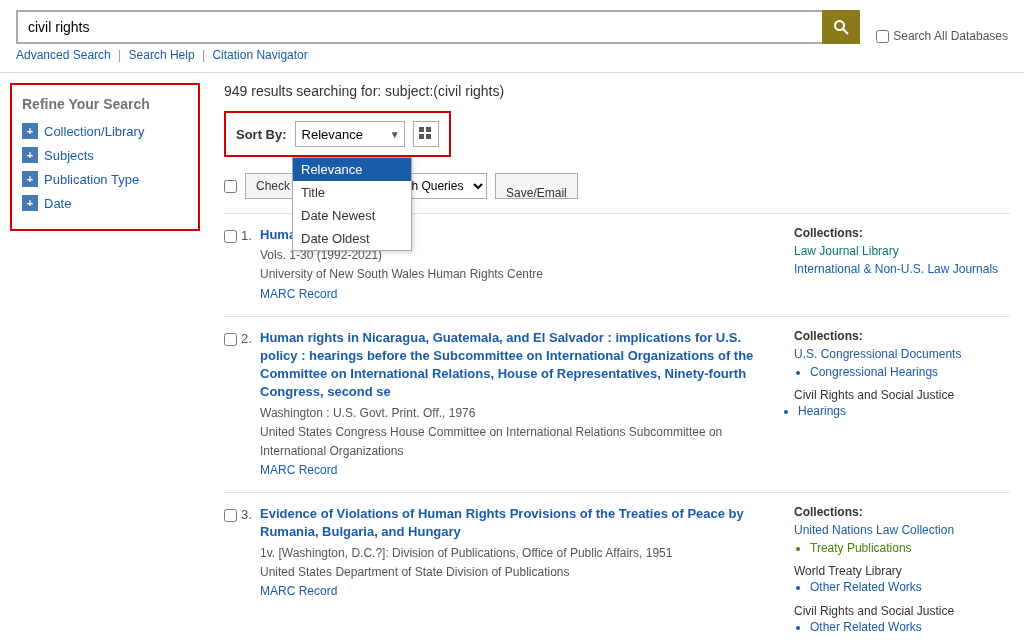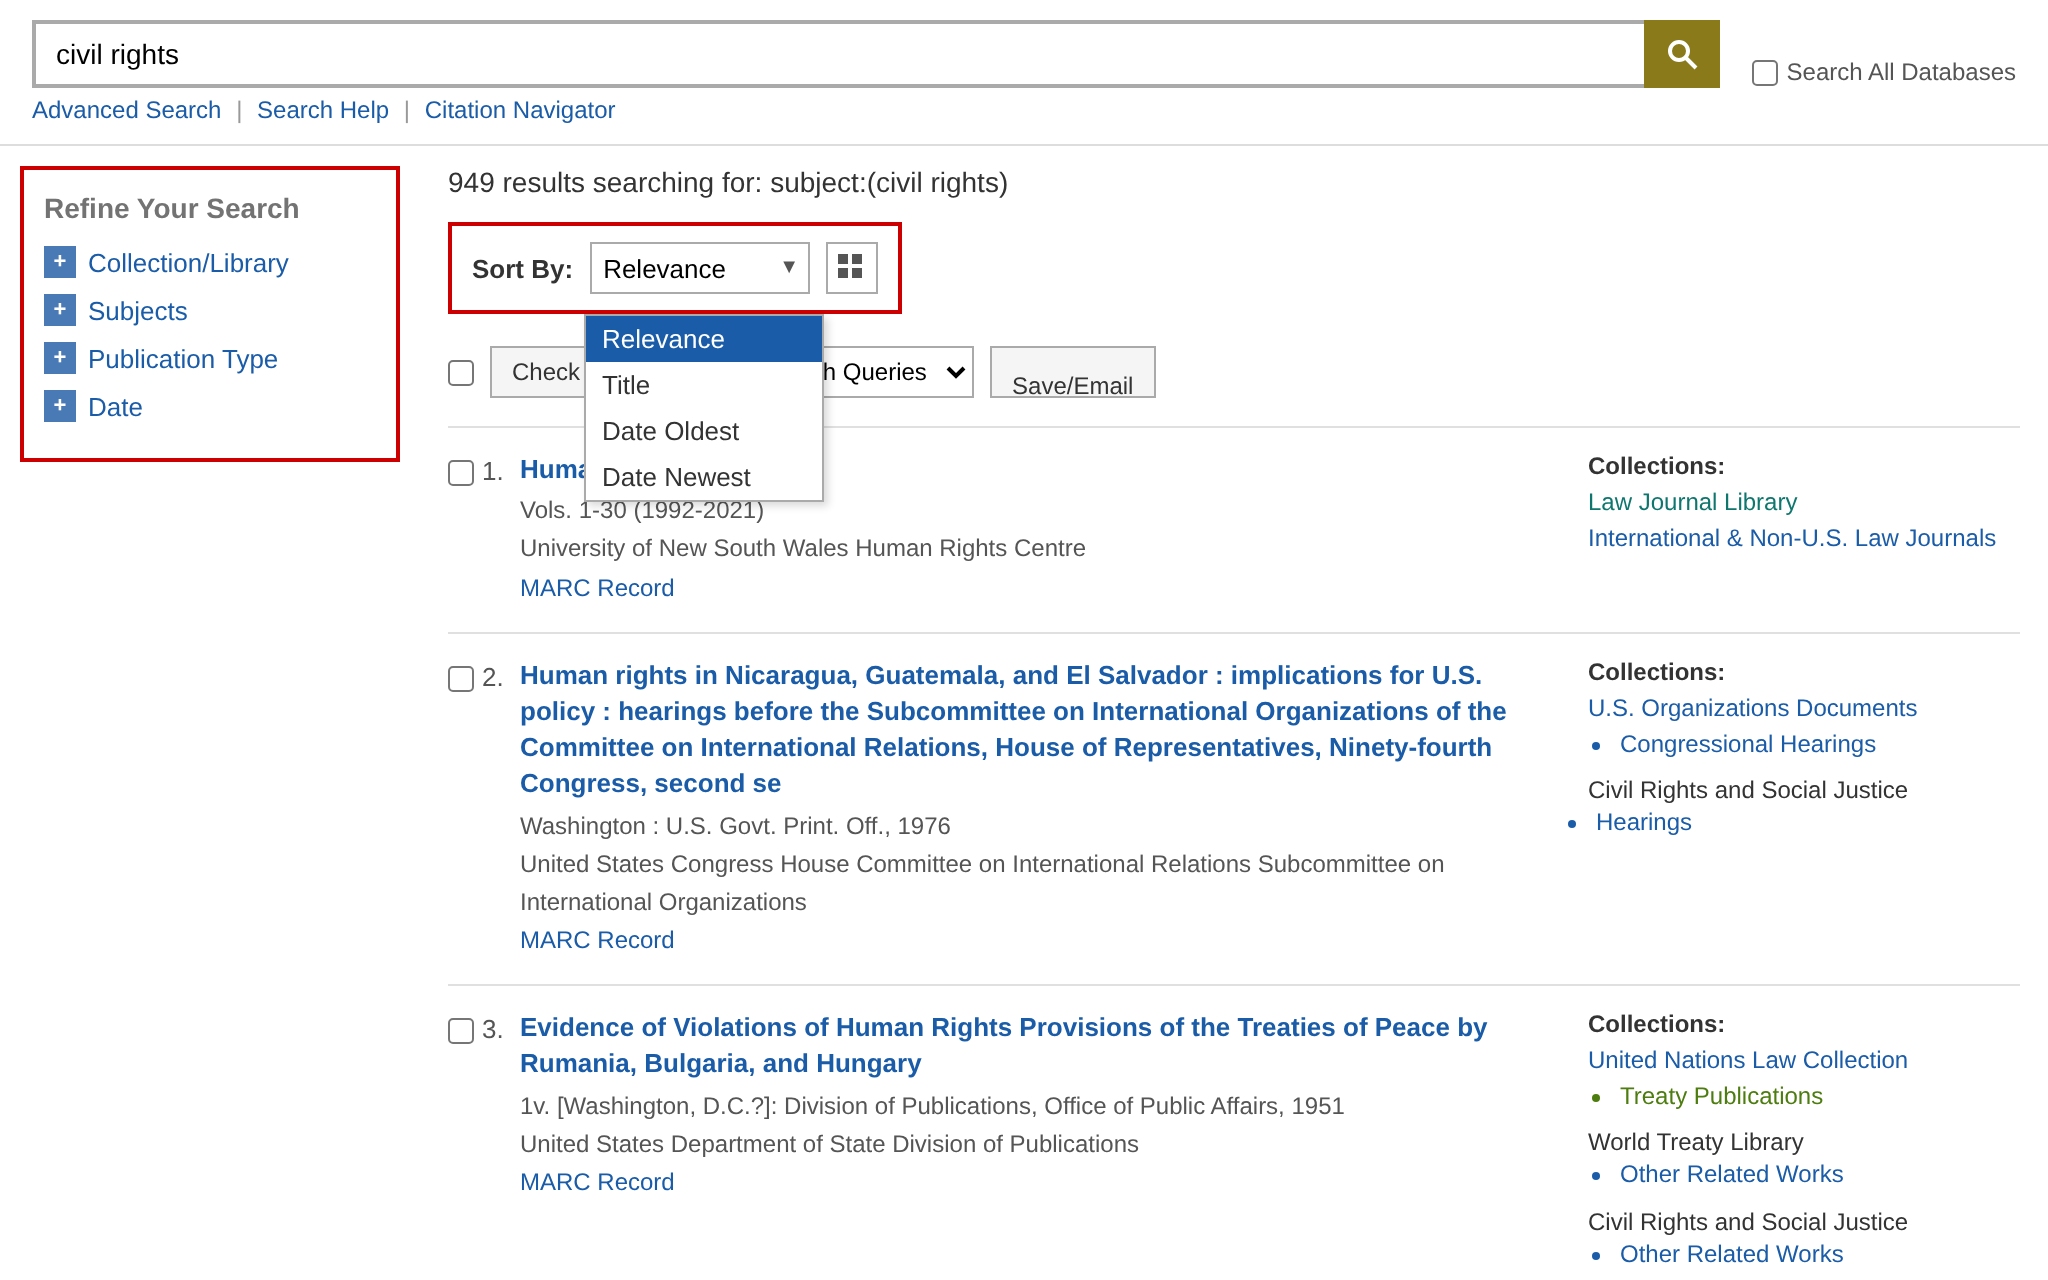--- a/index.html
+++ b/index.html
@@ -114,22 +114,22 @@
           <option>Title</option>
           <option>Date Oldest</option>
           <option>Date Newest</option>
         </select>
         <span style="pointer-events:none;position:absolute;right:5px;top:50%;transform:translateY(-50%);font-size:10px;color:#555;">▼</span>
       </div>
 
       <div id="sort-dropdown" style="position:absolute;top:44px;left:66px;width:120px;background:#fff;border:1px solid #aaa;z-index:100;box-shadow:2px 2px 4px rgba(0,0,0,0.15);">
         <div class="sort-option active" style="padding:4px 8px;cursor:pointer;font-size:13px;background:#1a5ca8;color:#fff;">Relevance</div>
         <div class="sort-option" style="padding:4px 8px;cursor:pointer;font-size:13px;">Title</div>
+        <div class="sort-option" style="padding:4px 8px;cursor:pointer;font-size:13px;">Date Newest</div>
         <div class="sort-option" style="padding:4px 8px;cursor:pointer;font-size:13px;">Date Oldest</div>
-        <div class="sort-option" style="padding:4px 8px;cursor:pointer;font-size:13px;">Date Newest</div>
       </div>
       <button id="grid-icon-btn" style="width:26px;height:26px;border:1px solid #aaa;background:#fff;cursor:pointer;display:flex;align-items:center;justify-content:center;">
         <svg width="14" height="14" viewBox="0 0 14 14">
           <rect x="0" y="0" width="5" height="5" fill="#555"></rect>
           <rect x="7" y="0" width="5" height="5" fill="#555"></rect>
           <rect x="0" y="7" width="5" height="5" fill="#555"></rect>
           <rect x="7" y="7" width="5" height="5" fill="#555"></rect>
         </svg>
       </button>
     </div>
@@ -174,21 +174,21 @@
       <div style="flex:1;">
         <a style="color:#1a5ca8;font-size:13px;font-weight:bold;text-decoration:none;line-height:1.4;cursor:pointer;display:block;">Human rights in Nicaragua, Guatemala, and El Salvador : implications for U.S. policy : hearings before the Subcommittee on International Organizations of the Committee on International Relations, House of Representatives, Ninety-fourth Congress, second se</a>
         <div style="font-size:12px;color:#555;line-height:1.6;margin-top:2px;">
           Washington : U.S. Govt. Print. Off., 1976<br>
           United States Congress House Committee on International Relations Subcommittee on International Organizations<br>
           <a style="color:#1a5ca8;font-size:12px;cursor:pointer;">MARC Record</a>
         </div>
       </div>
       <div style="width:230px;flex-shrink:0;padding-left:14px;font-size:12px;">
         <div style="font-weight:bold;color:#333;margin-bottom:2px;">Collections:</div>
-        <div style="color:#1a5ca8;cursor:pointer;line-height:1.5;">U.S. Organizations Documents</div>
+        <div style="color:#1a5ca8;cursor:pointer;line-height:1.5;">U.S. Congressional Documents</div>
         <ul style="margin-left:16px;list-style:disc;">
           <li style="color:#1a5ca8;cursor:pointer;line-height:1.6;">Congressional Hearings</li>
         </ul>
         <div style="margin-top:6px;">Civil Rights and Social Justice</div>
         <ul style="margin-left:4px;list-style:disc;">
           <li style="color:#1a5ca8;cursor:pointer;line-height:1.6;">Hearings</li>
         </ul>
       </div>
     </div>
 

